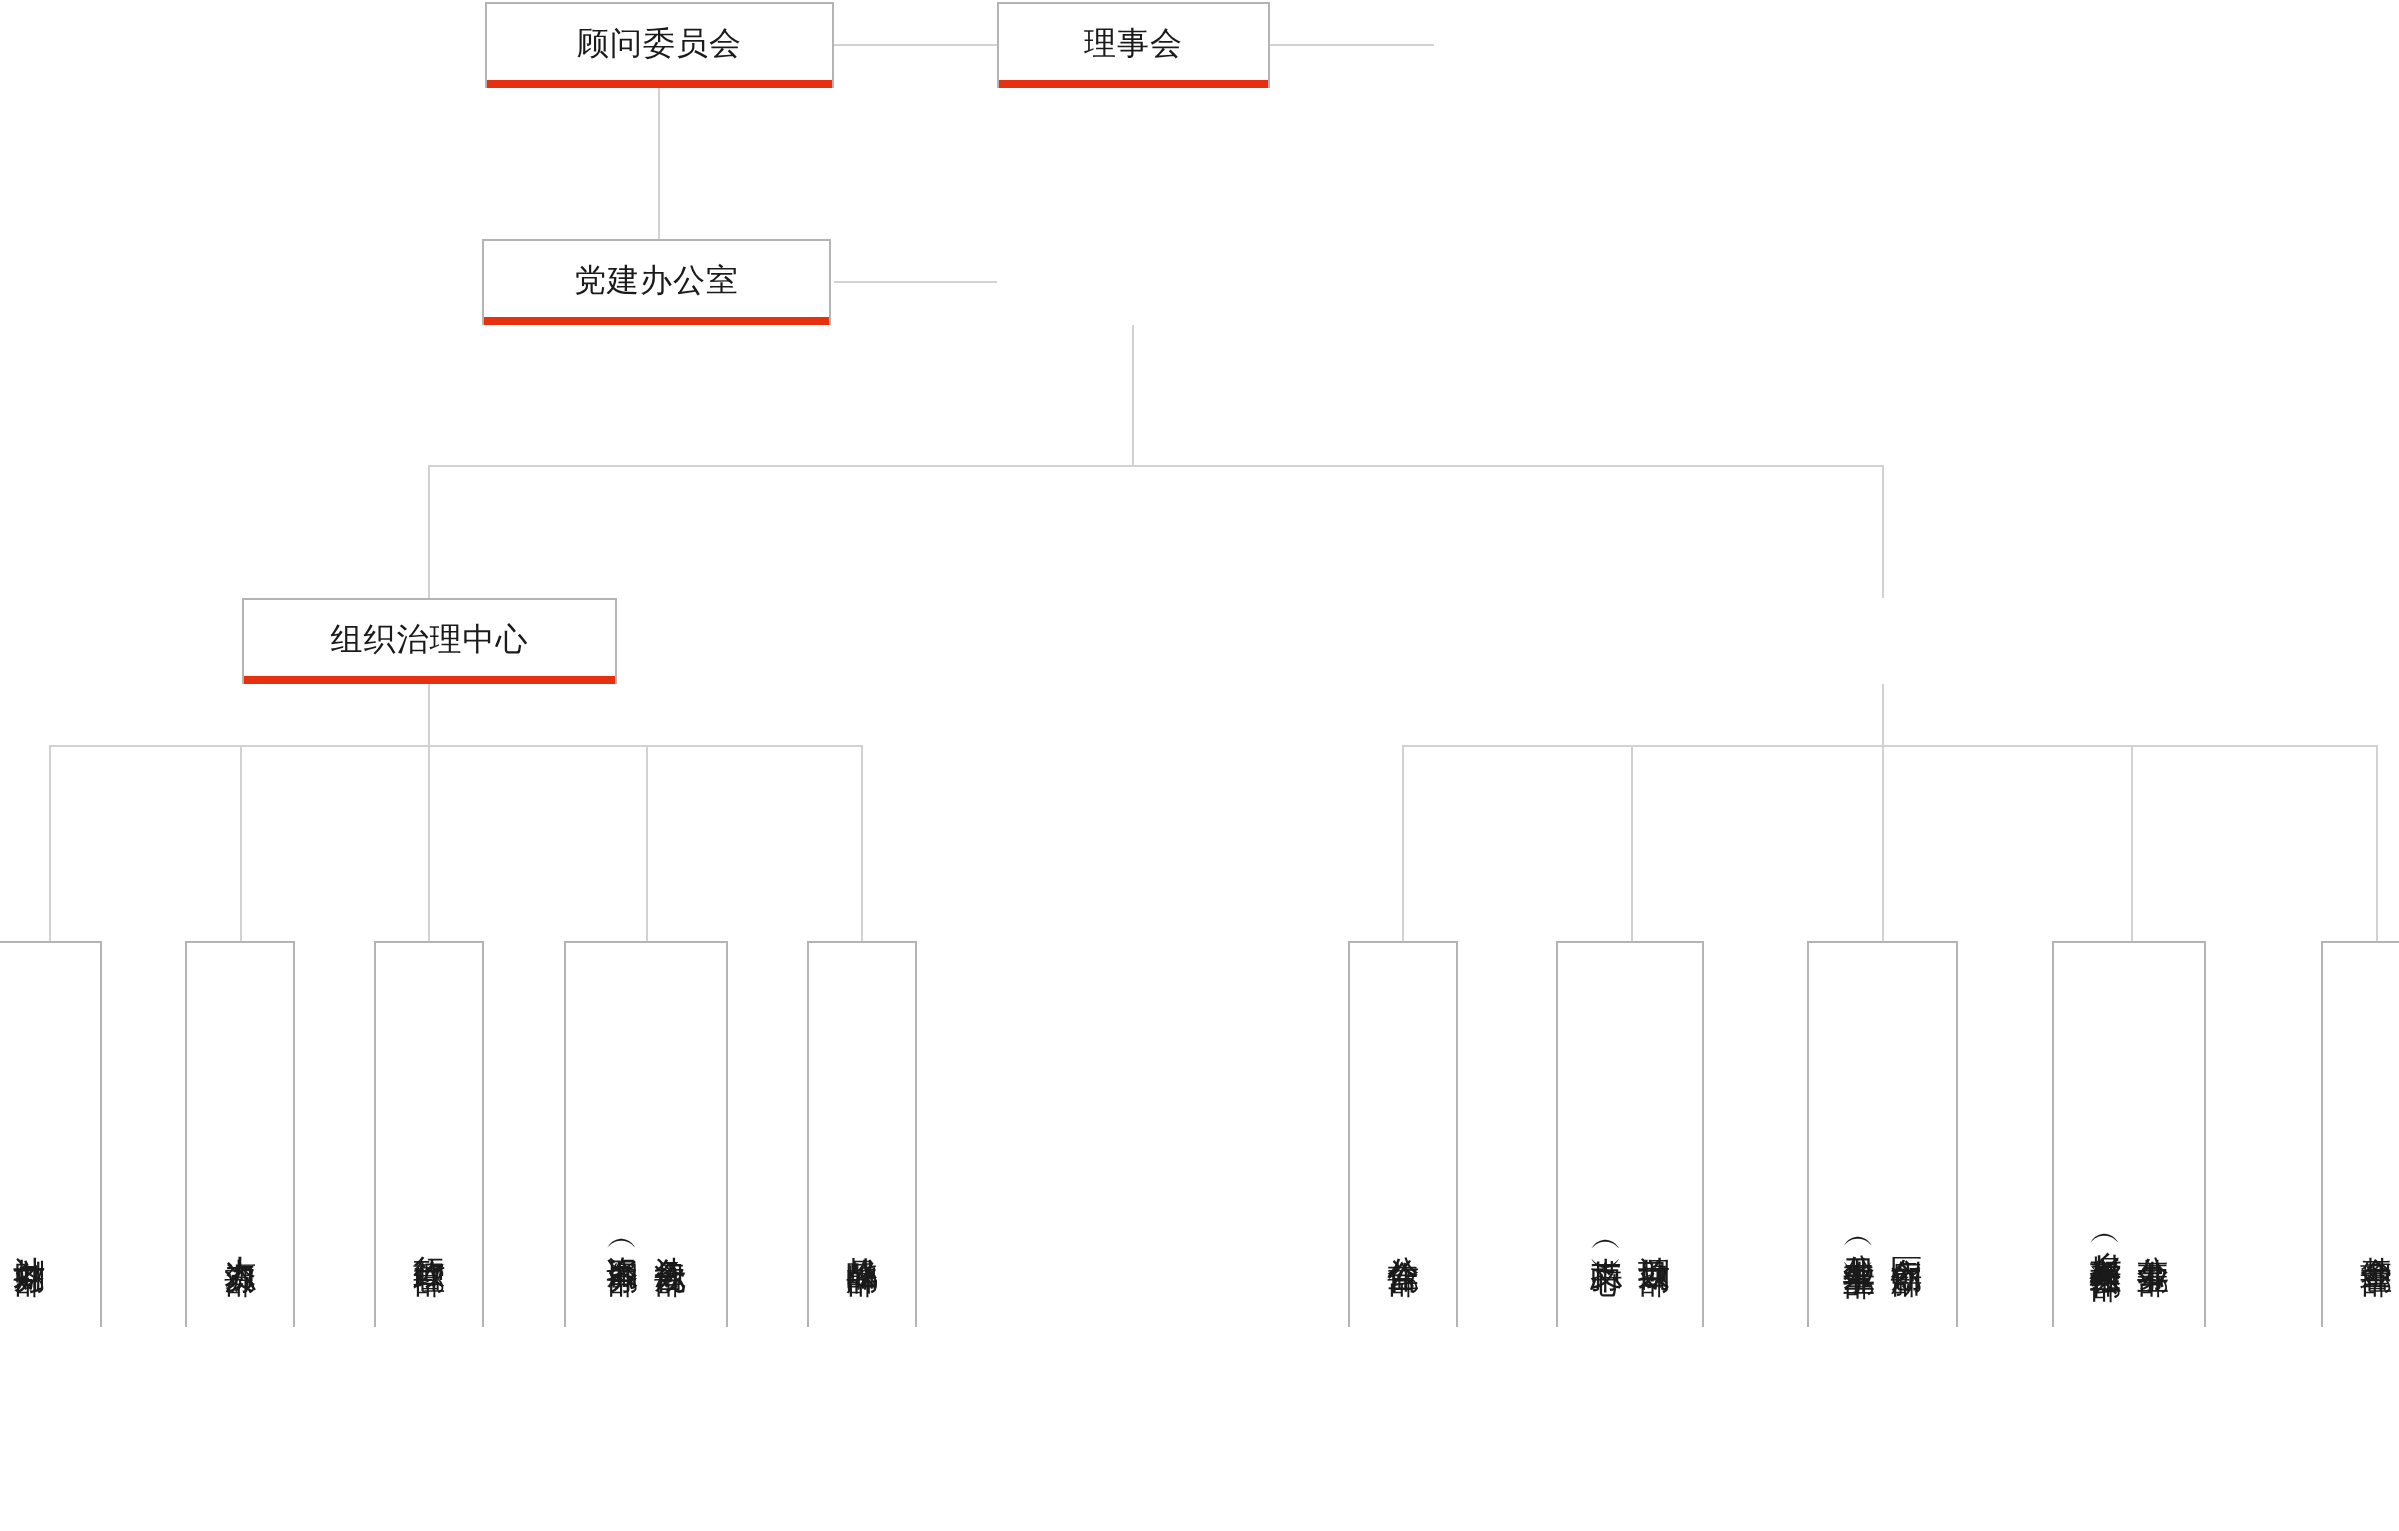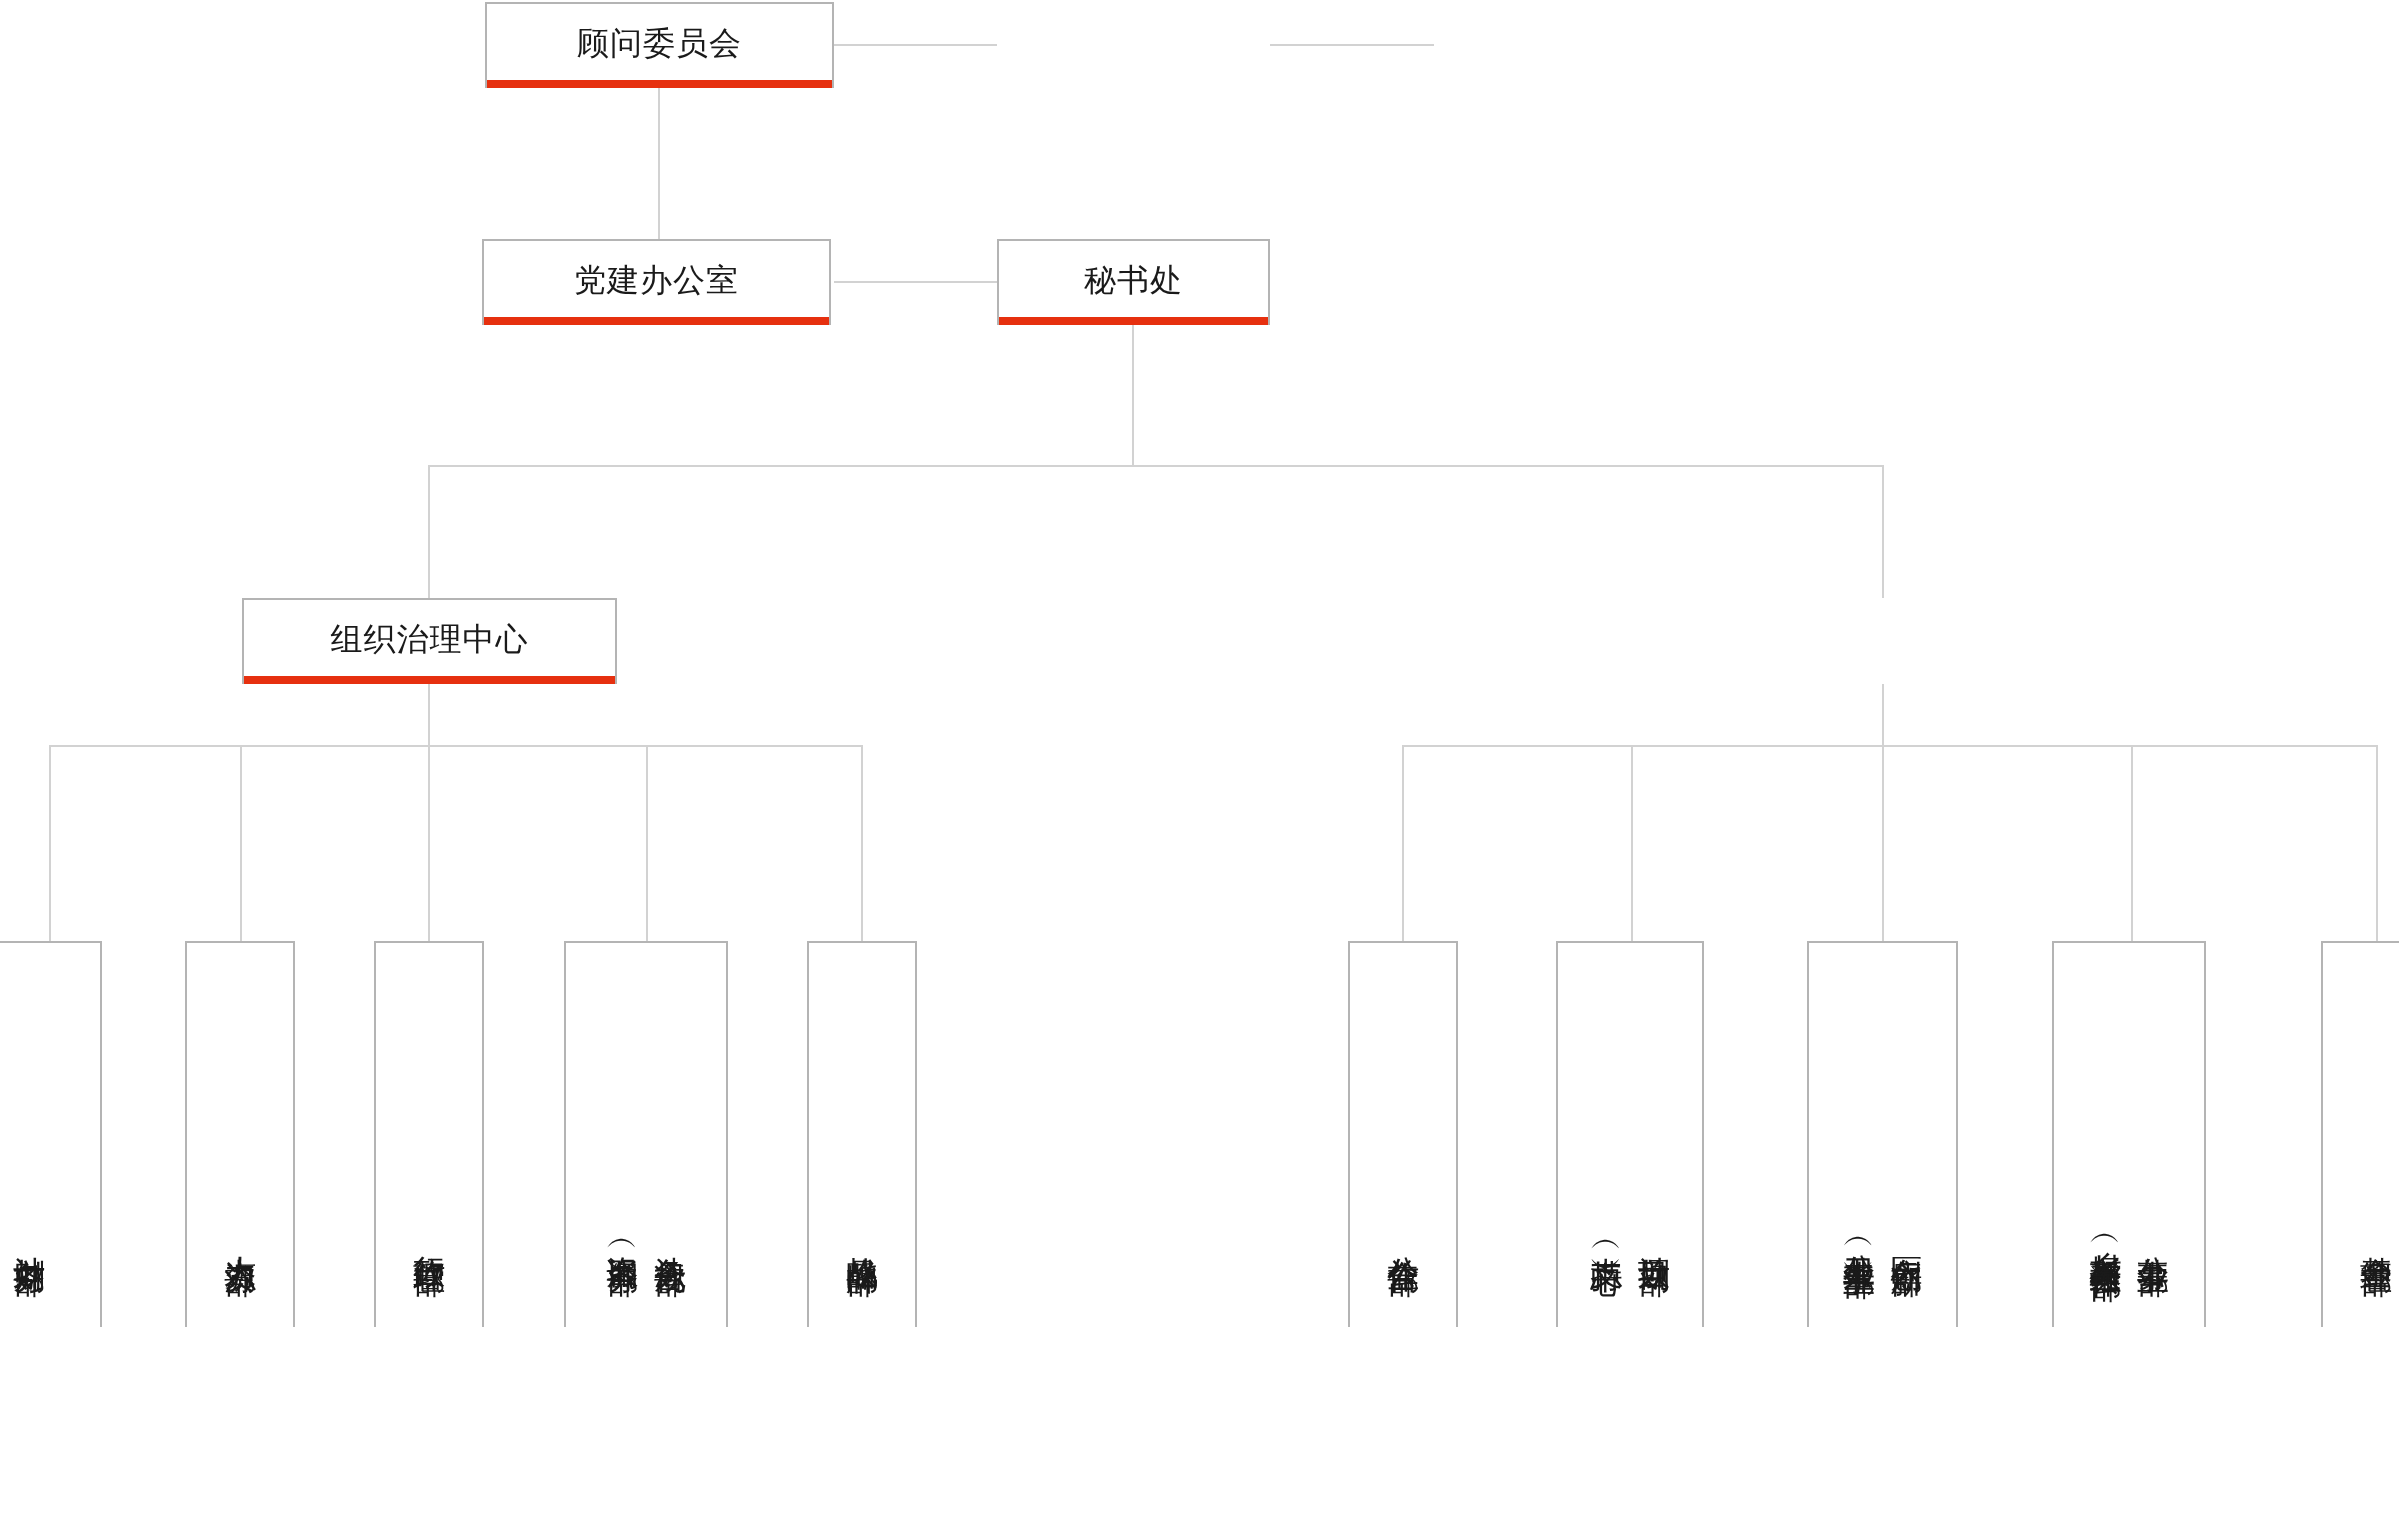--- a/index.html
+++ b/index.html
@@ -108,35 +108,35 @@
   <div class="ln v" style="left: 2131px; top: 745px; height: 197px; background: rgb(210, 210, 210);"></div>
   <div class="ln v" style="left: 2376px; top: 745px; height: 197px; background: rgb(210, 210, 210);"></div>
 
   <div class="node h" style="left: 485px; top: 2px; width: 349px; border-color: rgb(180, 180, 180);">
     <div class="inner">
         <span class="lbl">顾问委员会</span>
       </div>
     <div class="accent" style="background: rgb(230, 48, 15);"></div>
   </div>
 
+  <div class="node h" style="left: 997px; top: 2px; width: 273px; border-color: rgb(180, 180, 180);">
+    <div class="inner">
+        <span class="lbl">理事会</span>
+      </div>
+    <div class="accent" style="background: rgb(230, 48, 15);"></div>
+  </div>
 
 
   <div class="node h" style="left: 482px; top: 239px; width: 349px; border-color: rgb(180, 180, 180);">
     <div class="inner">
         <span class="lbl">党建办公室</span>
       </div>
     <div class="accent" style="background: rgb(230, 48, 15);"></div>
   </div>
 
-  <div class="node h" style="left: 997px; top: 239px; width: 273px; border-color: rgb(180, 180, 180);">
-    <div class="inner">
-        <span class="lbl">秘书处</span>
-      </div>
-    <div class="accent" style="background: rgb(230, 48, 15);"></div>
-  </div>
 
   <div class="node h" style="left: 242px; top: 598px; width: 375px; border-color: rgb(180, 180, 180);">
     <div class="inner">
         <span class="lbl">组织治理中心</span>
       </div>
     <div class="accent" style="background: rgb(230, 48, 15);"></div>
   </div>
 
 
   <div class="node v" style="left: -44px; top: 941px; width: 146px; height: 588px; border-color: rgb(180, 180, 180);">

